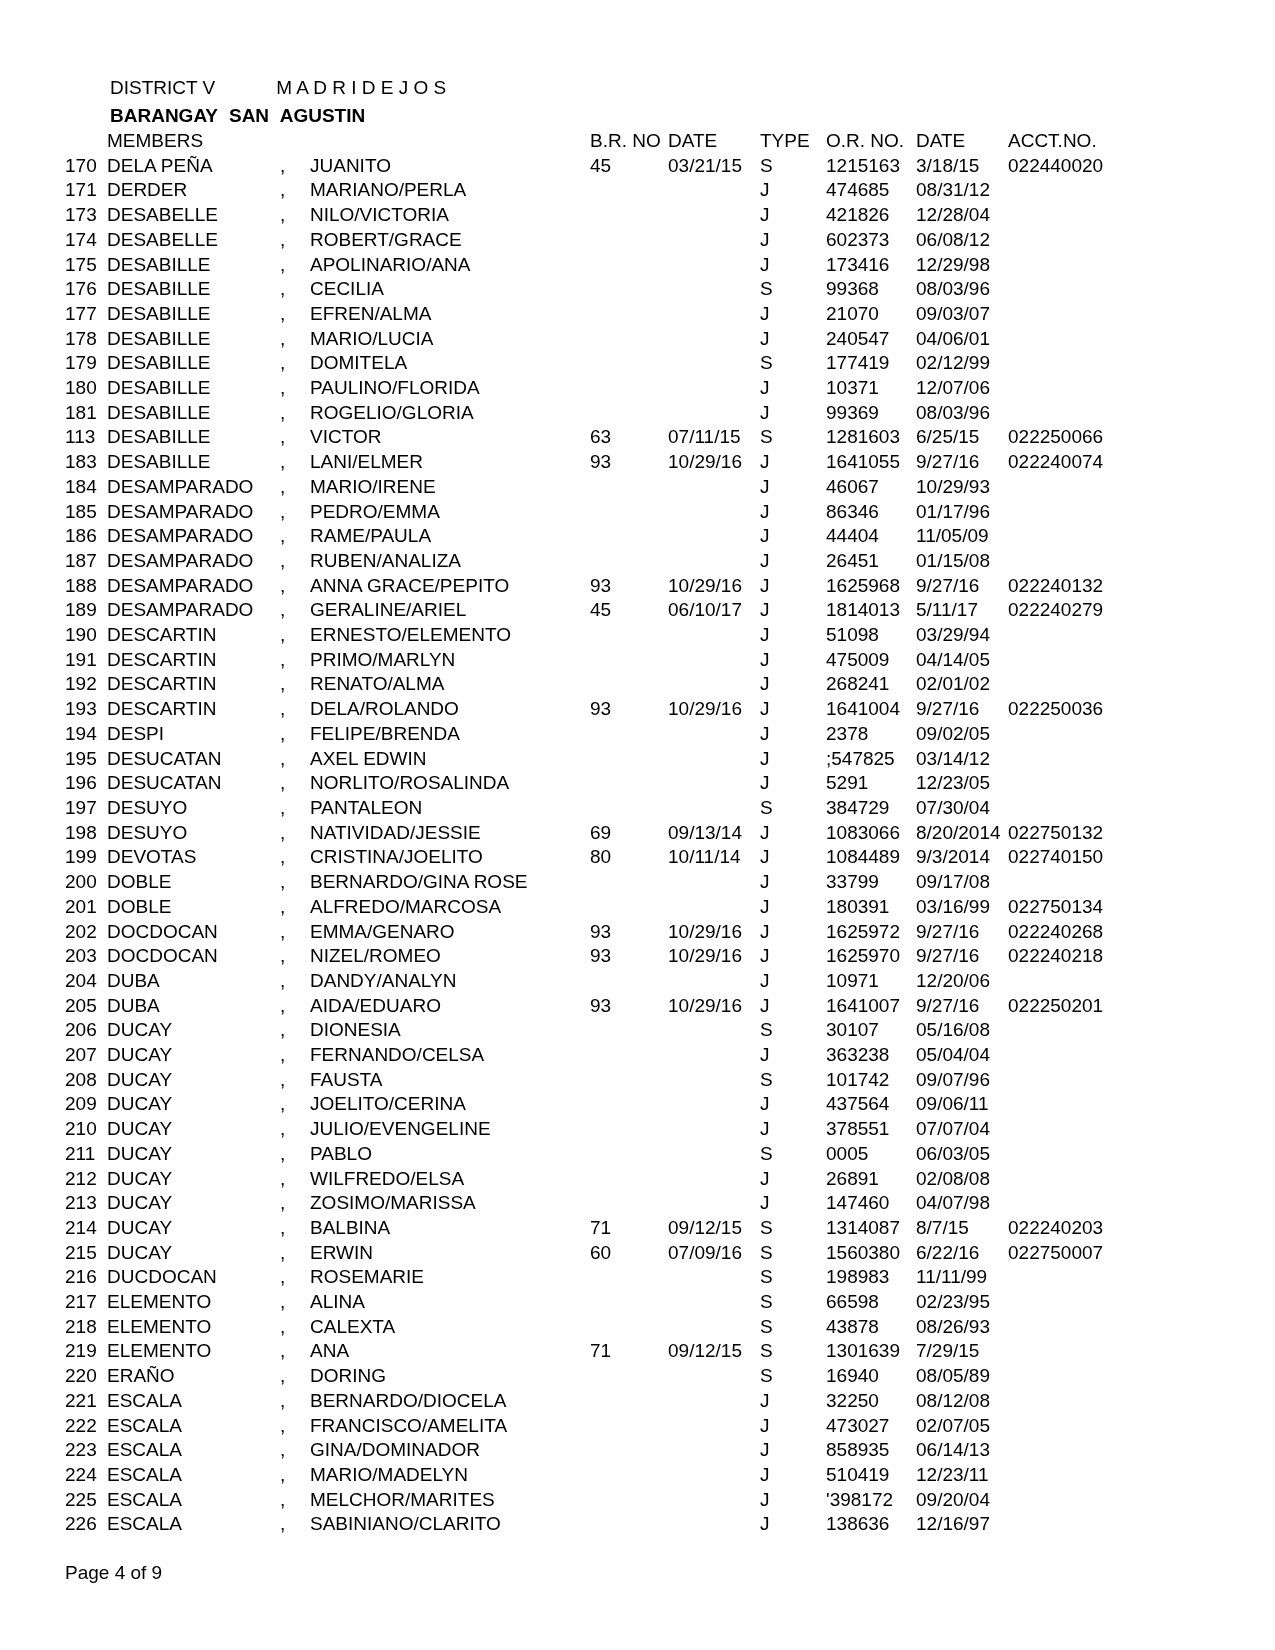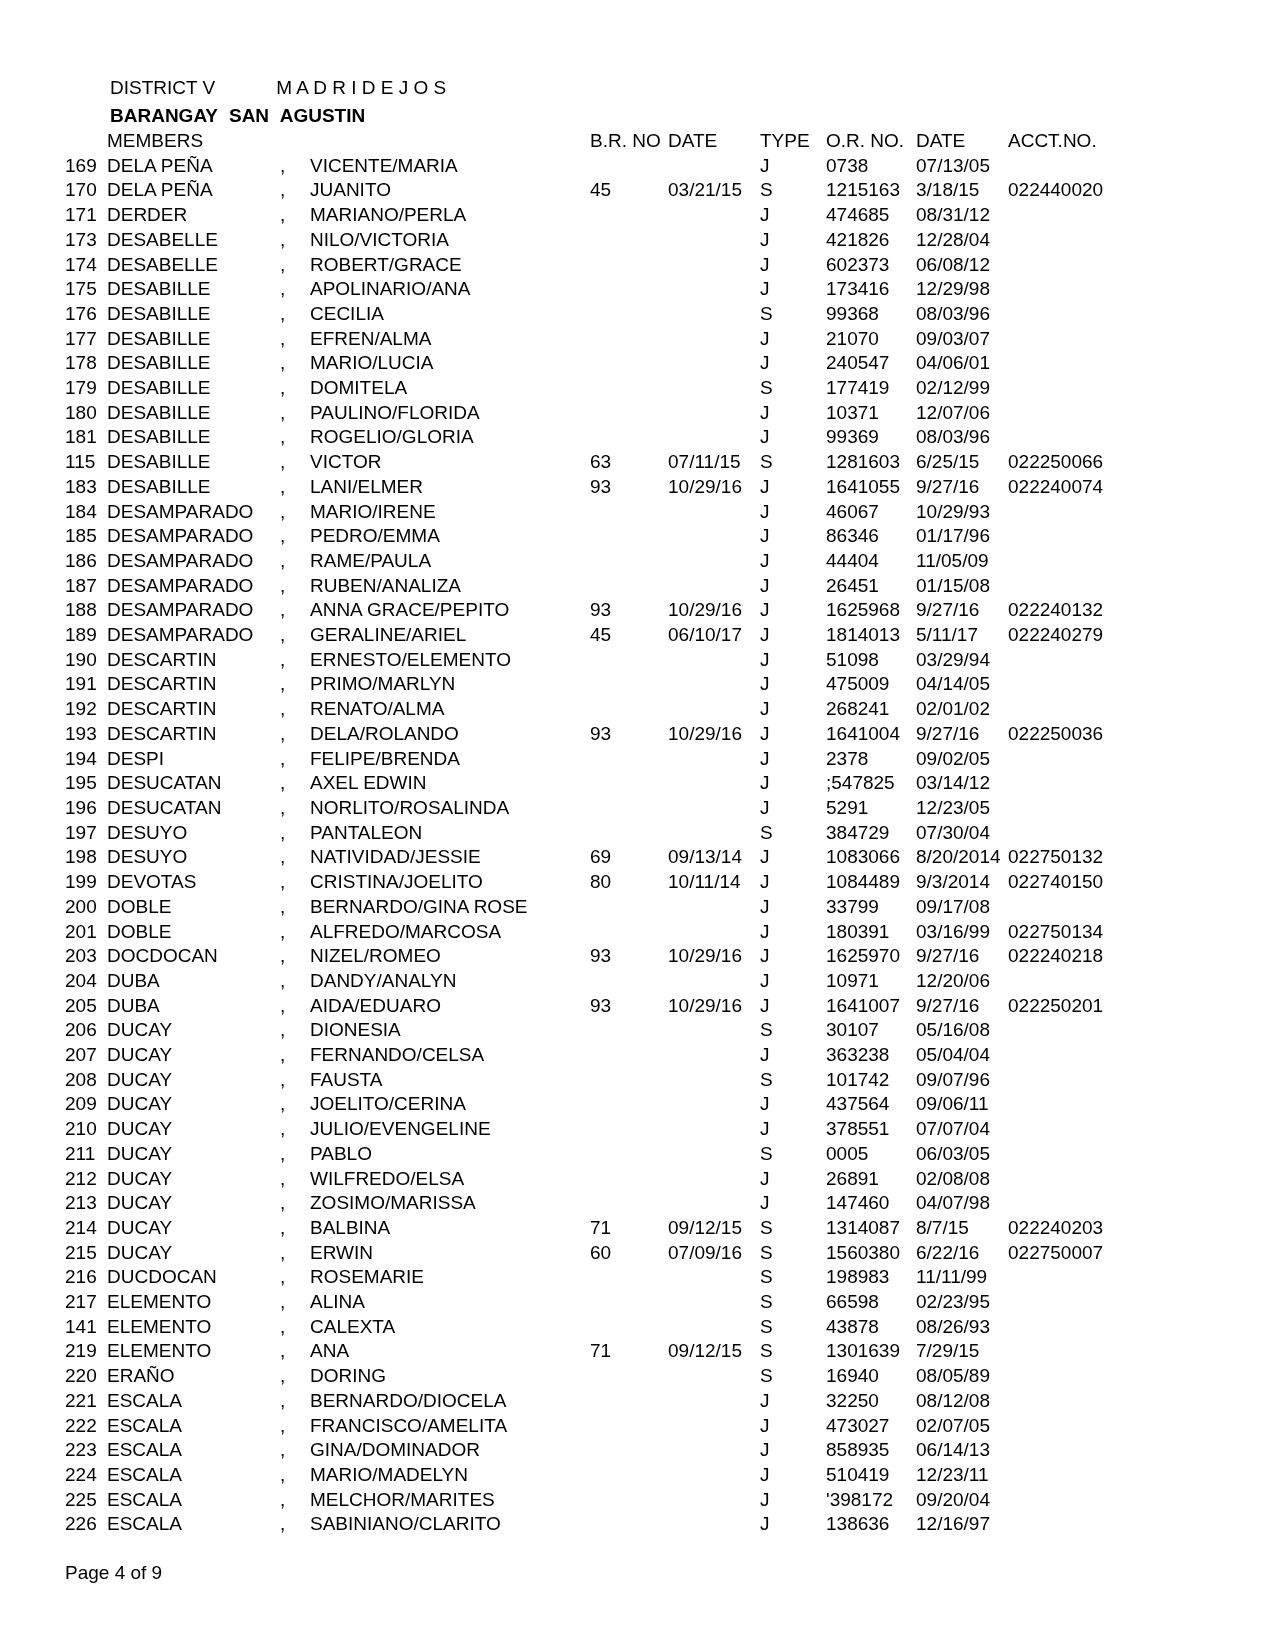--- a/index.html
+++ b/index.html
@@ -65,32 +65,20 @@
         <th class="c-br">B.R. NO</th>
         <th class="c-d1">DATE</th>
         <th class="c-ty">TYPE</th>
         <th class="c-or">O.R. NO.</th>
         <th class="c-d2">DATE</th>
         <th class="c-ac">ACCT.NO.</th>
       </tr>
     </thead>
     <tbody>
         <tr>
-    <td class="c-num">169</td>
-    <td class="c-sur">DELA PEÑA</td>
-    <td class="c-com">,</td>
-    <td class="c-giv">VICENTE/MARIA</td>
-    <td class="c-br"></td>
-    <td class="c-d1"></td>
-    <td class="c-ty">J</td>
-    <td class="c-or">0738</td>
-    <td class="c-d2">07/13/05</td>
-    <td class="c-ac"></td>
-  </tr>
-        <tr>
     <td class="c-num">170</td>
     <td class="c-sur">DELA PEÑA</td>
     <td class="c-com">,</td>
     <td class="c-giv">JUANITO</td>
     <td class="c-br">45</td>
     <td class="c-d1">03/21/15</td>
     <td class="c-ty">S</td>
     <td class="c-or">1215163</td>
     <td class="c-d2">3/18/15</td>
     <td class="c-ac">022440020</td>
@@ -209,21 +197,21 @@
     <td class="c-com">,</td>
     <td class="c-giv">ROGELIO/GLORIA</td>
     <td class="c-br"></td>
     <td class="c-d1"></td>
     <td class="c-ty">J</td>
     <td class="c-or">99369</td>
     <td class="c-d2">08/03/96</td>
     <td class="c-ac"></td>
   </tr>
         <tr>
-    <td class="c-num">115</td>
+    <td class="c-num">113</td>
     <td class="c-sur">DESABILLE</td>
     <td class="c-com">,</td>
     <td class="c-giv">VICTOR</td>
     <td class="c-br">63</td>
     <td class="c-d1">07/11/15</td>
     <td class="c-ty">S</td>
     <td class="c-or">1281603</td>
     <td class="c-d2">6/25/15</td>
     <td class="c-ac">022250066</td>
   </tr>
@@ -449,20 +437,32 @@
     <td class="c-com">,</td>
     <td class="c-giv">ALFREDO/MARCOSA</td>
     <td class="c-br"></td>
     <td class="c-d1"></td>
     <td class="c-ty">J</td>
     <td class="c-or">180391</td>
     <td class="c-d2">03/16/99</td>
     <td class="c-ac">022750134</td>
   </tr>
         <tr>
+    <td class="c-num">202</td>
+    <td class="c-sur">DOCDOCAN</td>
+    <td class="c-com">,</td>
+    <td class="c-giv">EMMA/GENARO</td>
+    <td class="c-br">93</td>
+    <td class="c-d1">10/29/16</td>
+    <td class="c-ty">J</td>
+    <td class="c-or">1625972</td>
+    <td class="c-d2">9/27/16</td>
+    <td class="c-ac">022240268</td>
+  </tr>
+        <tr>
     <td class="c-num">203</td>
     <td class="c-sur">DOCDOCAN</td>
     <td class="c-com">,</td>
     <td class="c-giv">NIZEL/ROMEO</td>
     <td class="c-br">93</td>
     <td class="c-d1">10/29/16</td>
     <td class="c-ty">J</td>
     <td class="c-or">1625970</td>
     <td class="c-d2">9/27/16</td>
     <td class="c-ac">022240218</td>
@@ -629,21 +629,21 @@
     <td class="c-com">,</td>
     <td class="c-giv">ALINA</td>
     <td class="c-br"></td>
     <td class="c-d1"></td>
     <td class="c-ty">S</td>
     <td class="c-or">66598</td>
     <td class="c-d2">02/23/95</td>
     <td class="c-ac"></td>
   </tr>
         <tr>
-    <td class="c-num">141</td>
+    <td class="c-num">218</td>
     <td class="c-sur">ELEMENTO</td>
     <td class="c-com">,</td>
     <td class="c-giv">CALEXTA</td>
     <td class="c-br"></td>
     <td class="c-d1"></td>
     <td class="c-ty">S</td>
     <td class="c-or">43878</td>
     <td class="c-d2">08/26/93</td>
     <td class="c-ac"></td>
   </tr>

